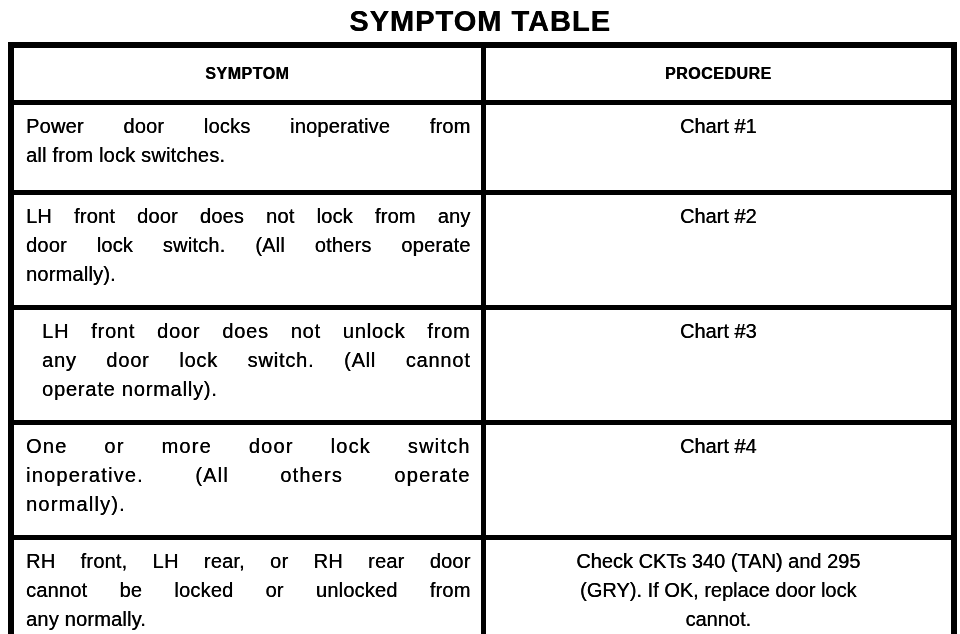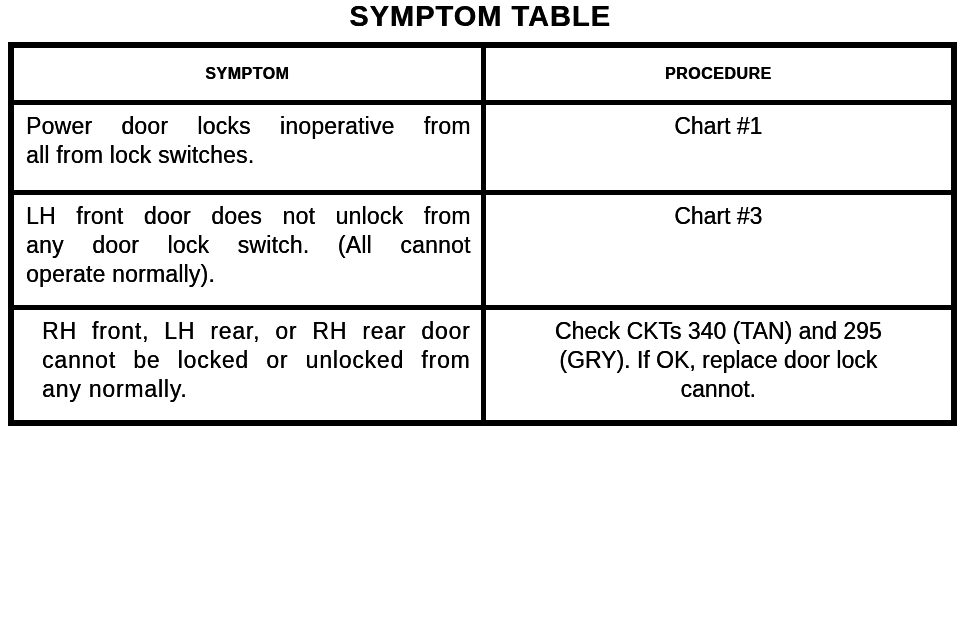--- a/index.html
+++ b/index.html
@@ -13,20 +13,21 @@
     color: #000000;
     font-family: "Liberation Sans", "DejaVu Sans", sans-serif;
     overflow: hidden;
     position: relative;
   }
   .page-title {
     text-align: center;
     font-weight: bold;
     font-size: 29px;
     letter-spacing: 1px;
+    padding-top: 5px;
     text-shadow: 0.4px 0 0 #000;
   }
   table.symptom-table {
     position: absolute;
     left: 8px;
     top: 42px;
     width: 943px;
     border-collapse: collapse;
     table-layout: fixed;
     border: 6px solid #000;
@@ -41,21 +42,21 @@
     height: 50px;
     vertical-align: middle;
     text-align: center;
     font-size: 16px;
     font-weight: bold;
     letter-spacing: 0.5px;
     text-shadow: 0.4px 0 0 #000;
   }
   td {
     vertical-align: top;
-    font-size: 23px;
+    font-size: 20px;
     line-height: 29px;
     text-shadow: 0.3px 0 0 #000;
   }
   td.sym  { padding: 7px 10px 0 12px; letter-spacing: 0.2px; }
   td.proc { padding: 7px 8px 0 8px; }
   .sym  .tline { text-align: justify; text-align-last: justify; }
   .sym  .tline.last { text-align-last: left; }
   .proc .tline { text-align: right; text-align-last: center; }
   tbody tr:nth-child(1) td { height: 78px; }
   tbody tr:nth-child(2) td { height: 103px; }
@@ -86,26 +87,46 @@
       <td class="sym">
           <div class="tline">Power door locks inoperative from</div>
           <div class="tline last">all from lock switches.</div>
         </td>
       <td class="proc">
           <div class="tline last">Chart #1</div>
         </td>
     </tr>
     <tr>
       <td class="sym">
+          <div class="tline">LH front door does not lock from any</div>
+          <div class="tline">door lock switch. (All others operate</div>
+          <div class="tline last">normally).</div>
+        </td>
+      <td class="proc">
+          <div class="tline last">Chart #2</div>
+        </td>
+    </tr>
+    <tr>
+      <td class="sym">
           <div class="tline">LH front door does not unlock from</div>
           <div class="tline">any door lock switch. (All cannot</div>
           <div class="tline last">operate normally).</div>
         </td>
       <td class="proc">
           <div class="tline last">Chart #3</div>
+        </td>
+    </tr>
+    <tr>
+      <td class="sym">
+          <div class="tline">One or more door lock switch</div>
+          <div class="tline">inoperative. (All others operate</div>
+          <div class="tline last">normally).</div>
+        </td>
+      <td class="proc">
+          <div class="tline last">Chart #4</div>
         </td>
     </tr>
     <tr>
       <td class="sym">
           <div class="tline">RH front, LH rear, or RH rear door</div>
           <div class="tline">cannot be locked or unlocked from</div>
           <div class="tline last">any normally.</div>
         </td>
       <td class="proc">
           <div class="tline">Check CKTs 340 (TAN) and 295</div>

